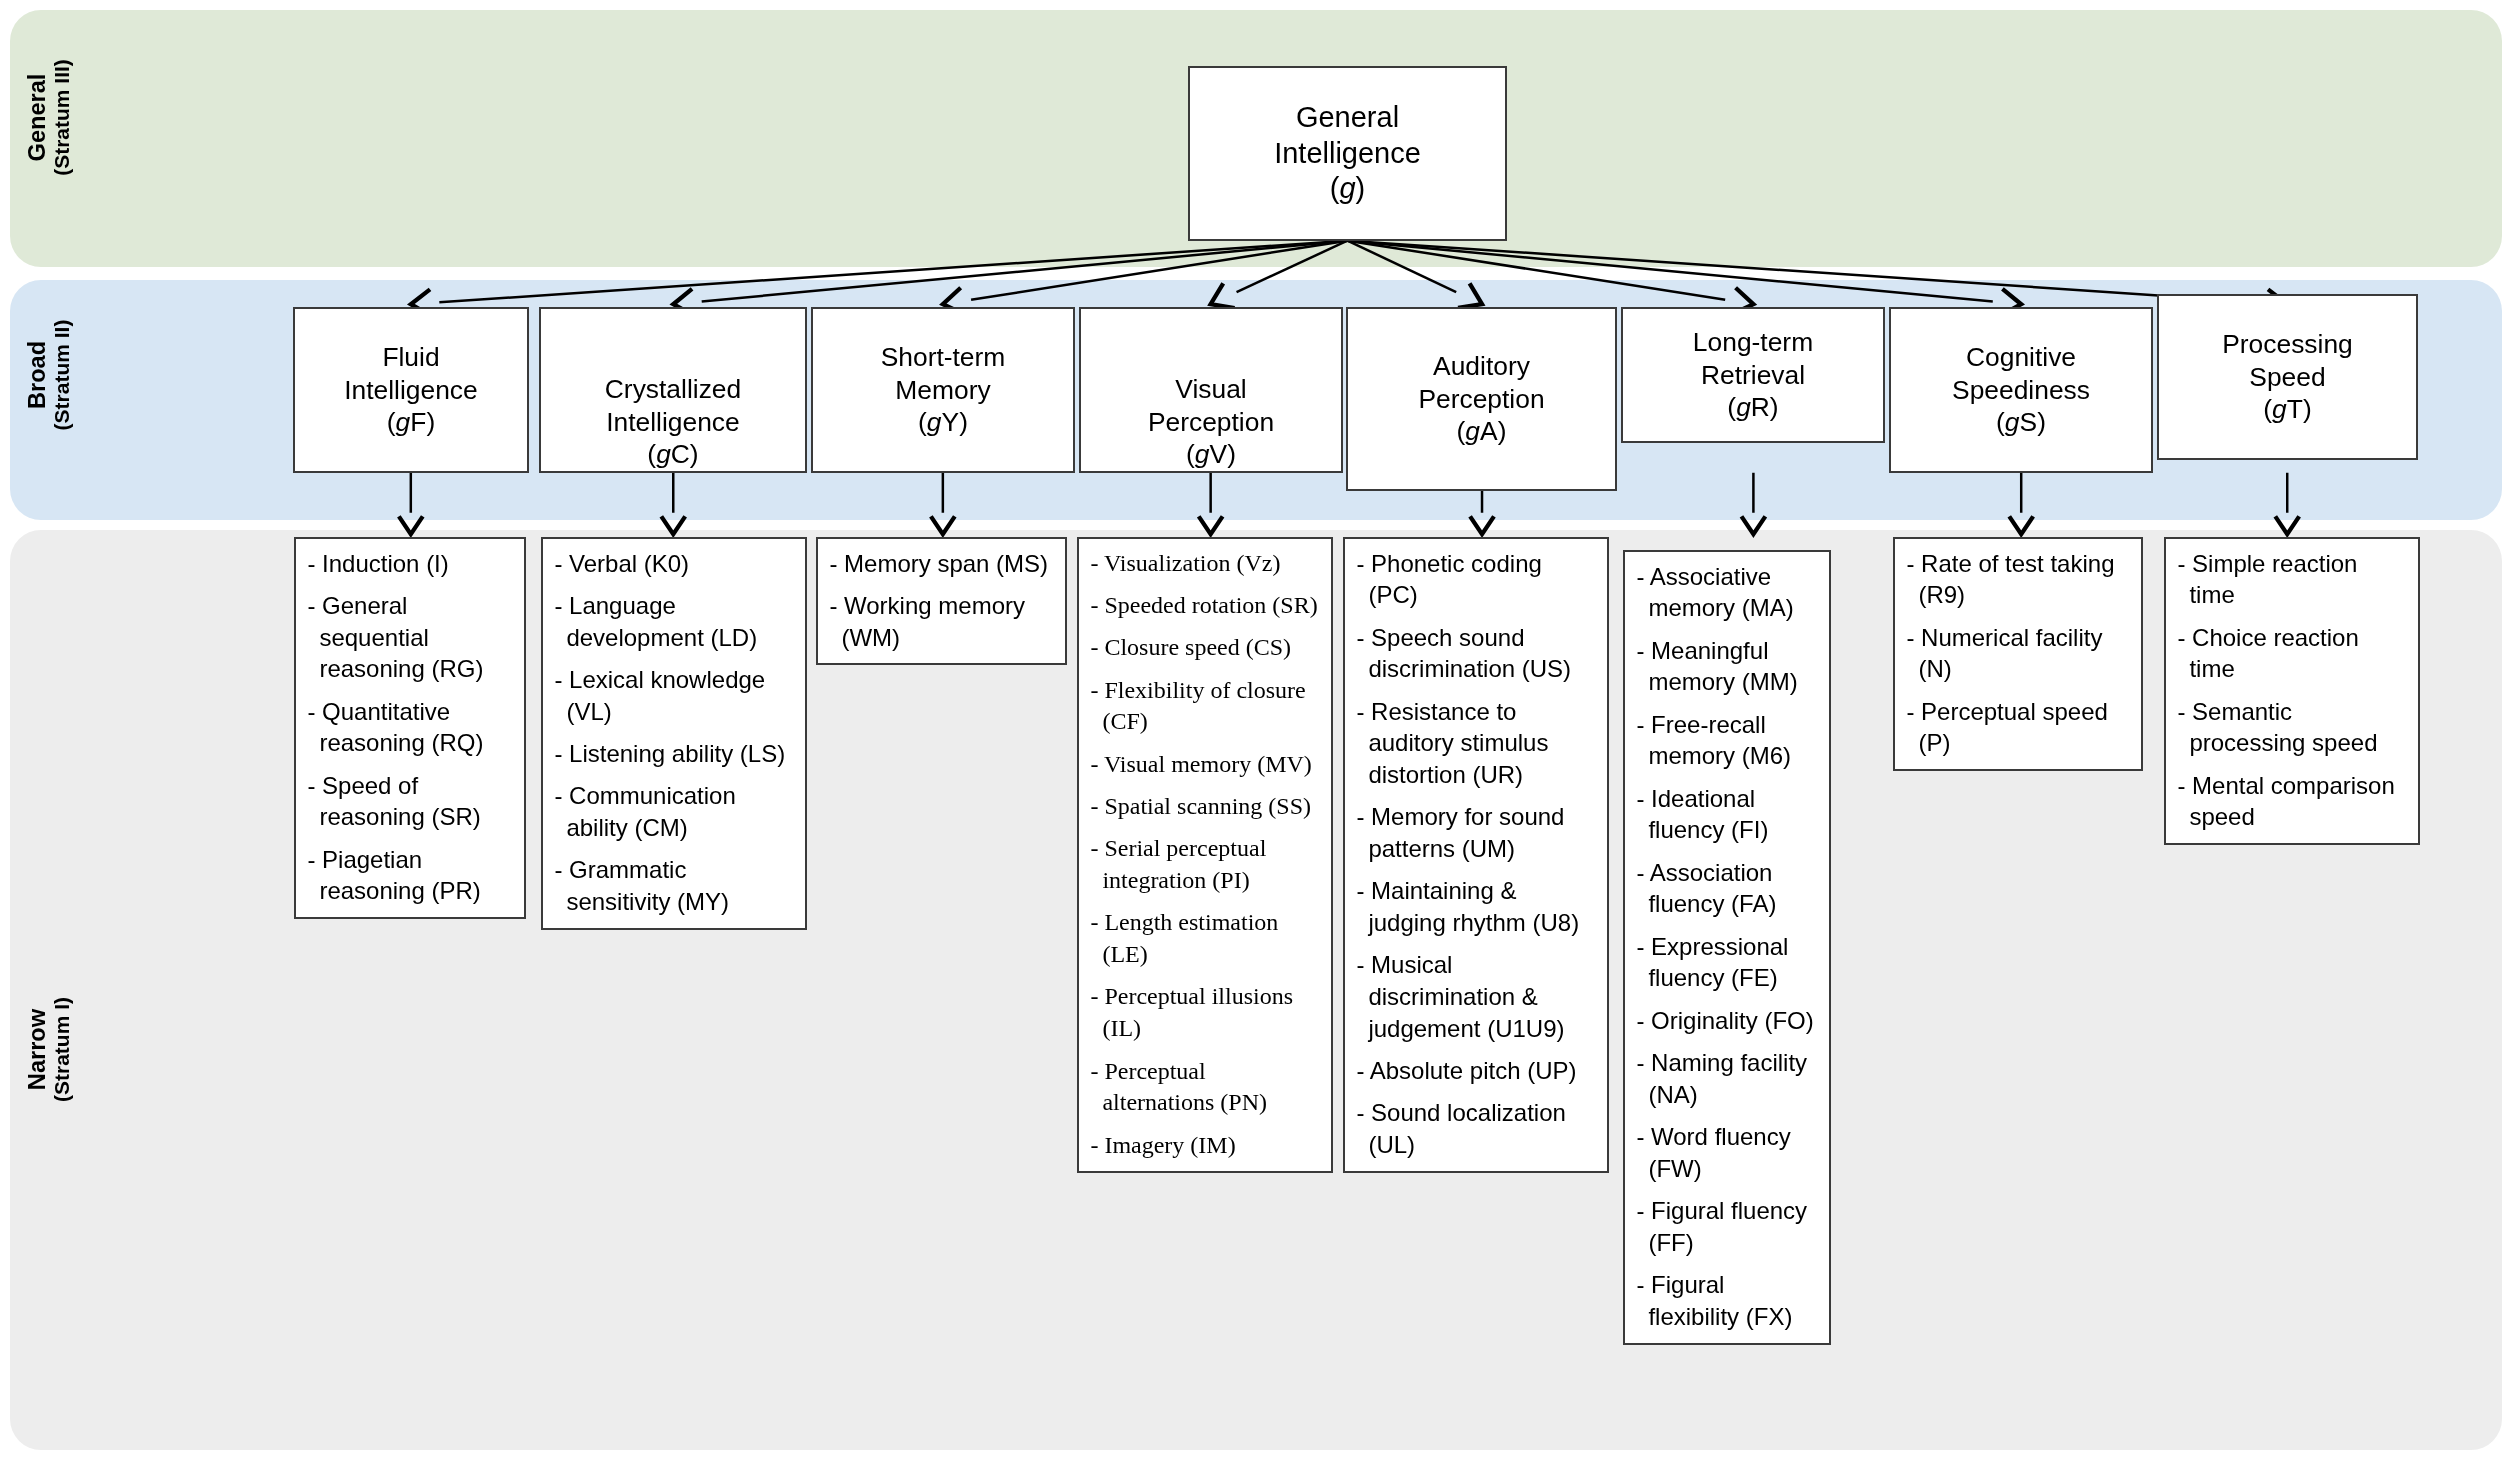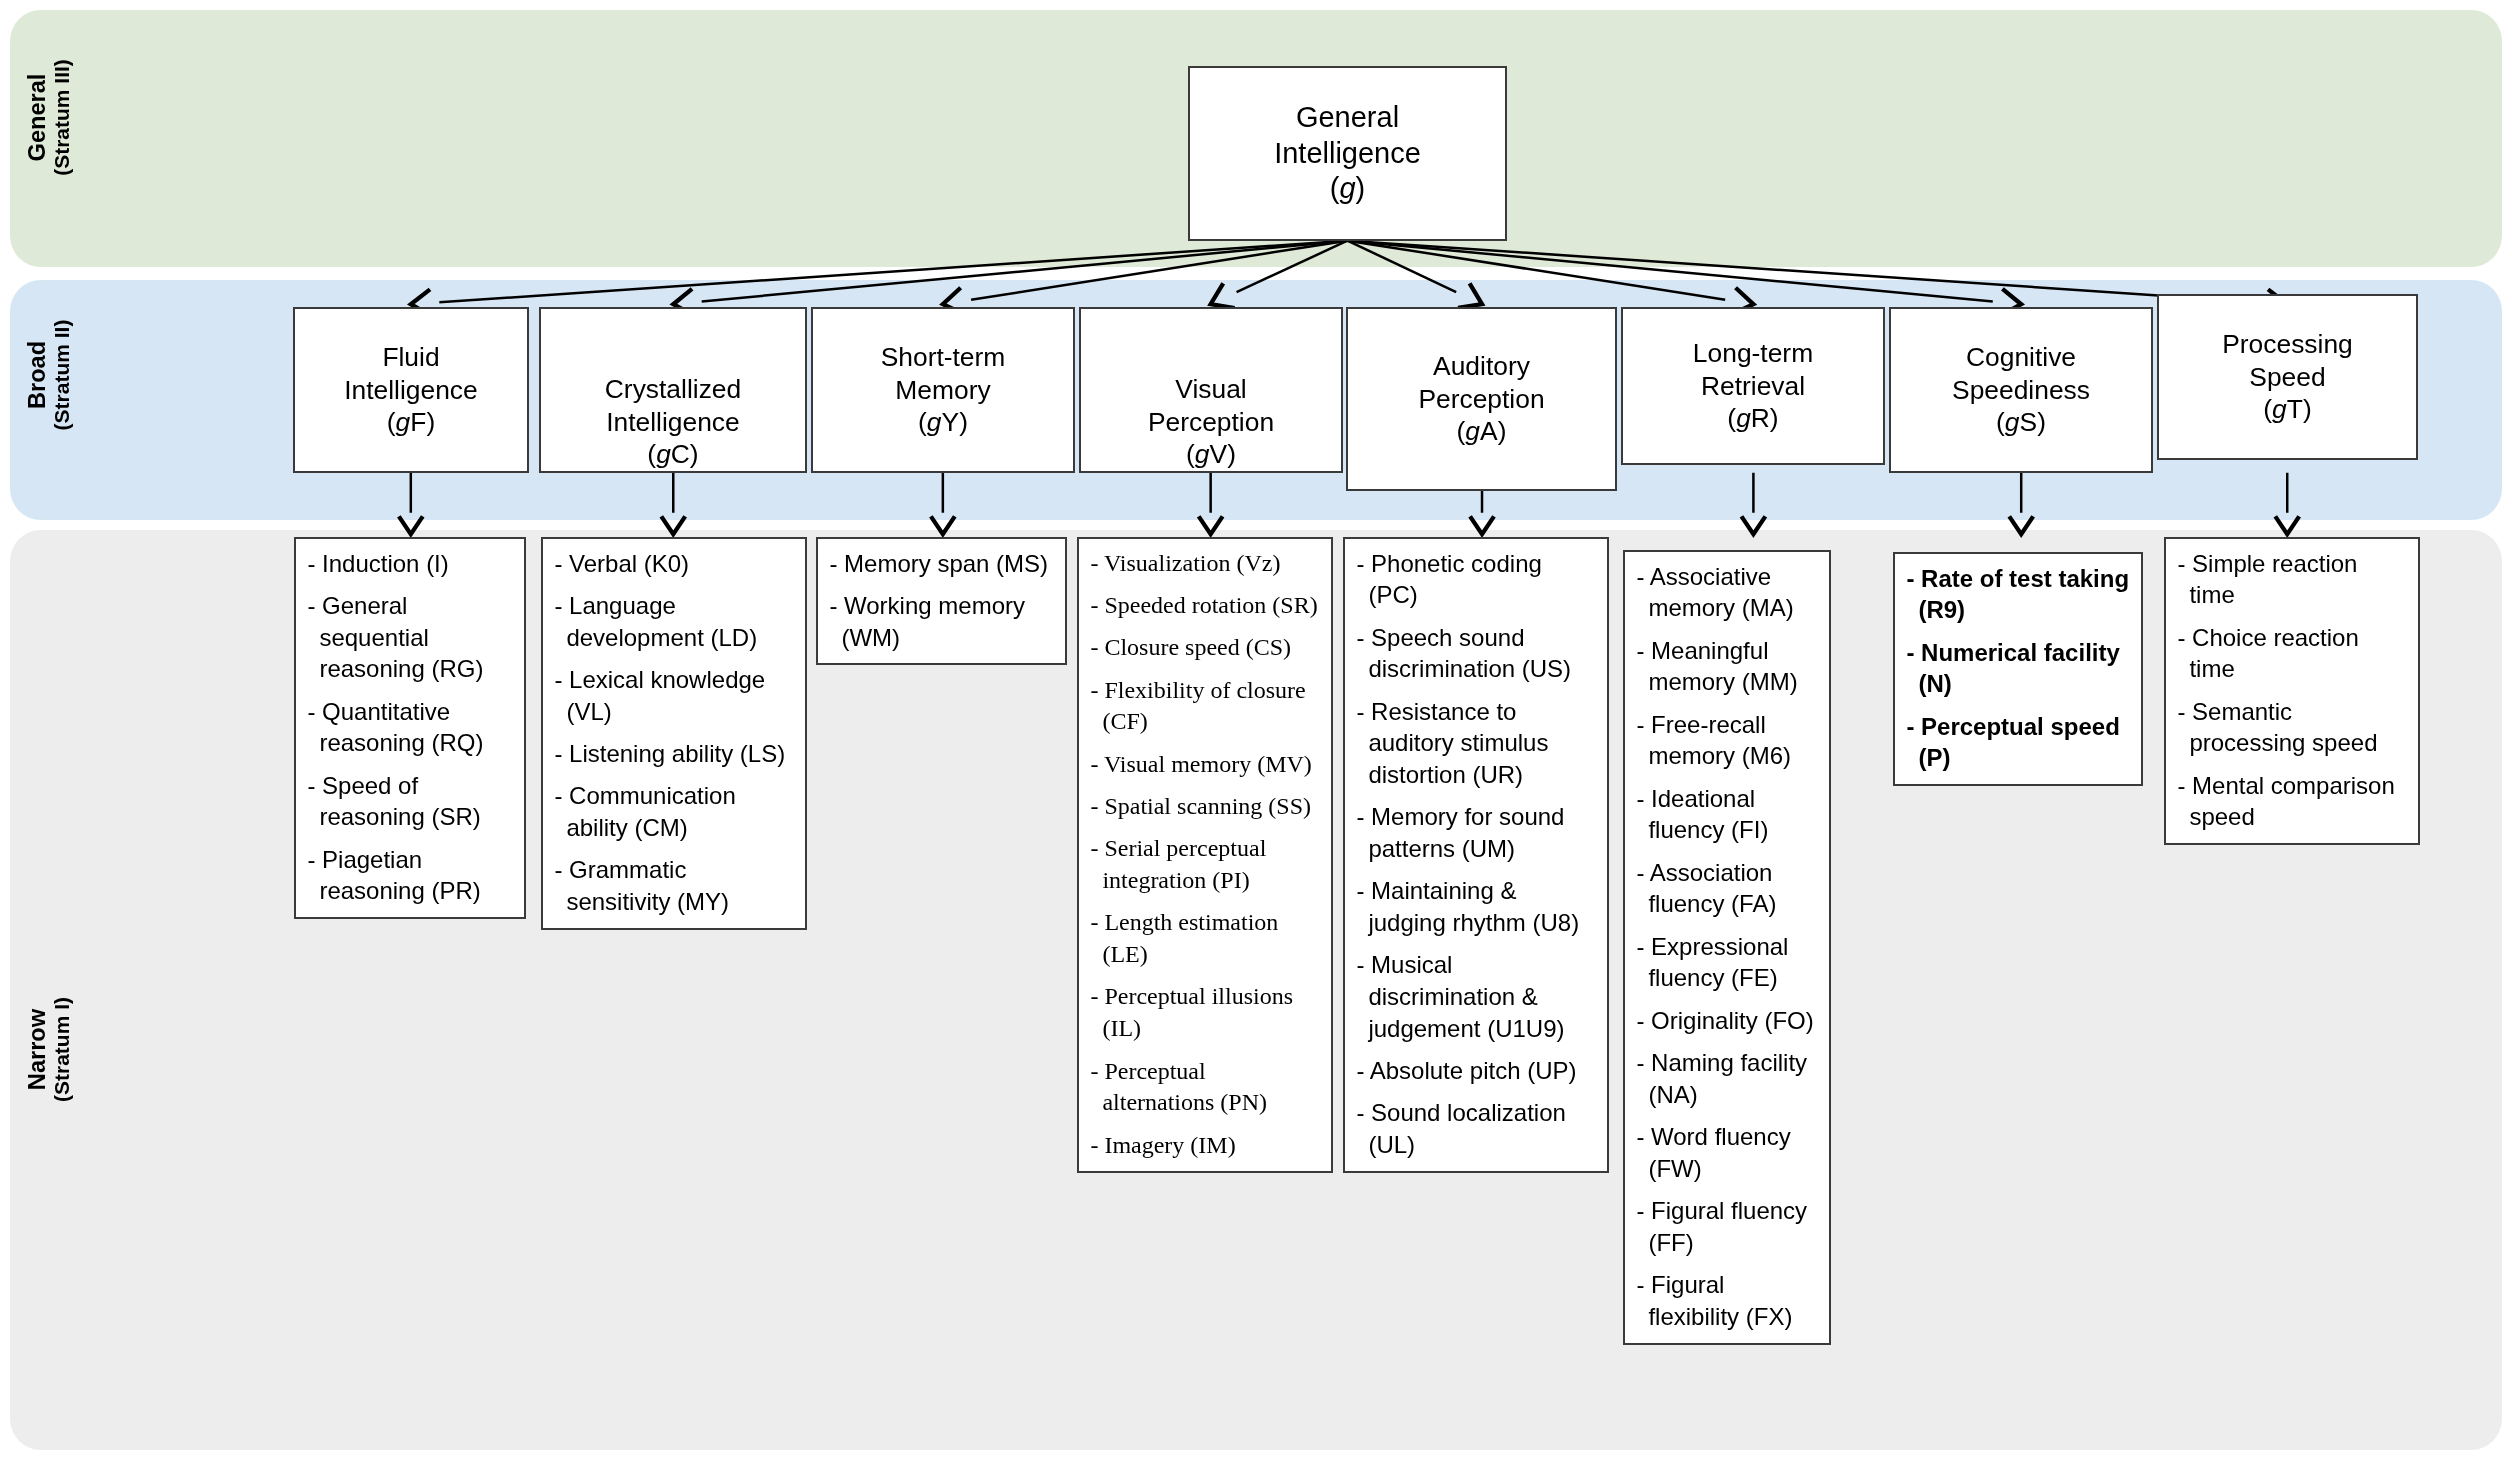--- a/index.html
+++ b/index.html
@@ -148,21 +148,21 @@
       <div class="node center broad" style="left: 1079px; width: 264px; top: 307px; height: 166px; justify-content: flex-end;">
         <span>Visual</span>
         <span>Perception</span>
         <span class="ab">(<i>g</i>V)</span>
       </div>
       <div class="node center broad" style="left: 1346px; width: 271px; top: 307px; height: 184px;">
         <span>Auditory</span>
         <span>Perception</span>
         <span class="ab">(<i>g</i>A)</span>
       </div>
-      <div class="node center broad" style="left: 1621px; width: 264px; top: 307px; height: 158px;">
+      <div class="node center broad" style="left: 1621px; width: 264px; top: 307px; height: 136px;">
         <span>Long-term</span>
         <span>Retrieval</span>
         <span class="ab">(<i>g</i>R)</span>
       </div>
       <div class="node center broad" style="left: 1889px; width: 264px; top: 307px; height: 166px;">
         <span>Cognitive</span>
         <span>Speediness</span>
         <span class="ab">(<i>g</i>S)</span>
       </div>
       <div class="node center broad" style="left: 2157px; width: 261px; top: 294px; height: 166px; text-align: right;">
@@ -232,21 +232,21 @@
           <li>- Ideational fluency (FI)</li>
           <li>- Association fluency (FA)</li>
           <li>- Expressional fluency (FE)</li>
           <li>- Originality (FO)</li>
           <li>- Naming facility (NA)</li>
           <li>- Word fluency (FW)</li>
           <li>- Figural fluency (FF)</li>
           <li>- Figural flexibility (FX)</li>
         </ul>
       </div>
-      <div class="node narrow" style="left: 1893px; width: 250px; top: 552px; font-weight: bold;">
+      <div class="node narrow" style="left: 1893px; width: 250px; top: 537px;">
         <ul>
           <li>- Rate of test taking (R9)</li>
           <li>- Numerical facility (N)</li>
           <li>- Perceptual speed (P)</li>
         </ul>
       </div>
       <div class="node narrow" style="left: 2164px; width: 256px; top: 537px;">
         <ul>
           <li>- Simple reaction time</li>
           <li>- Choice reaction time</li>

